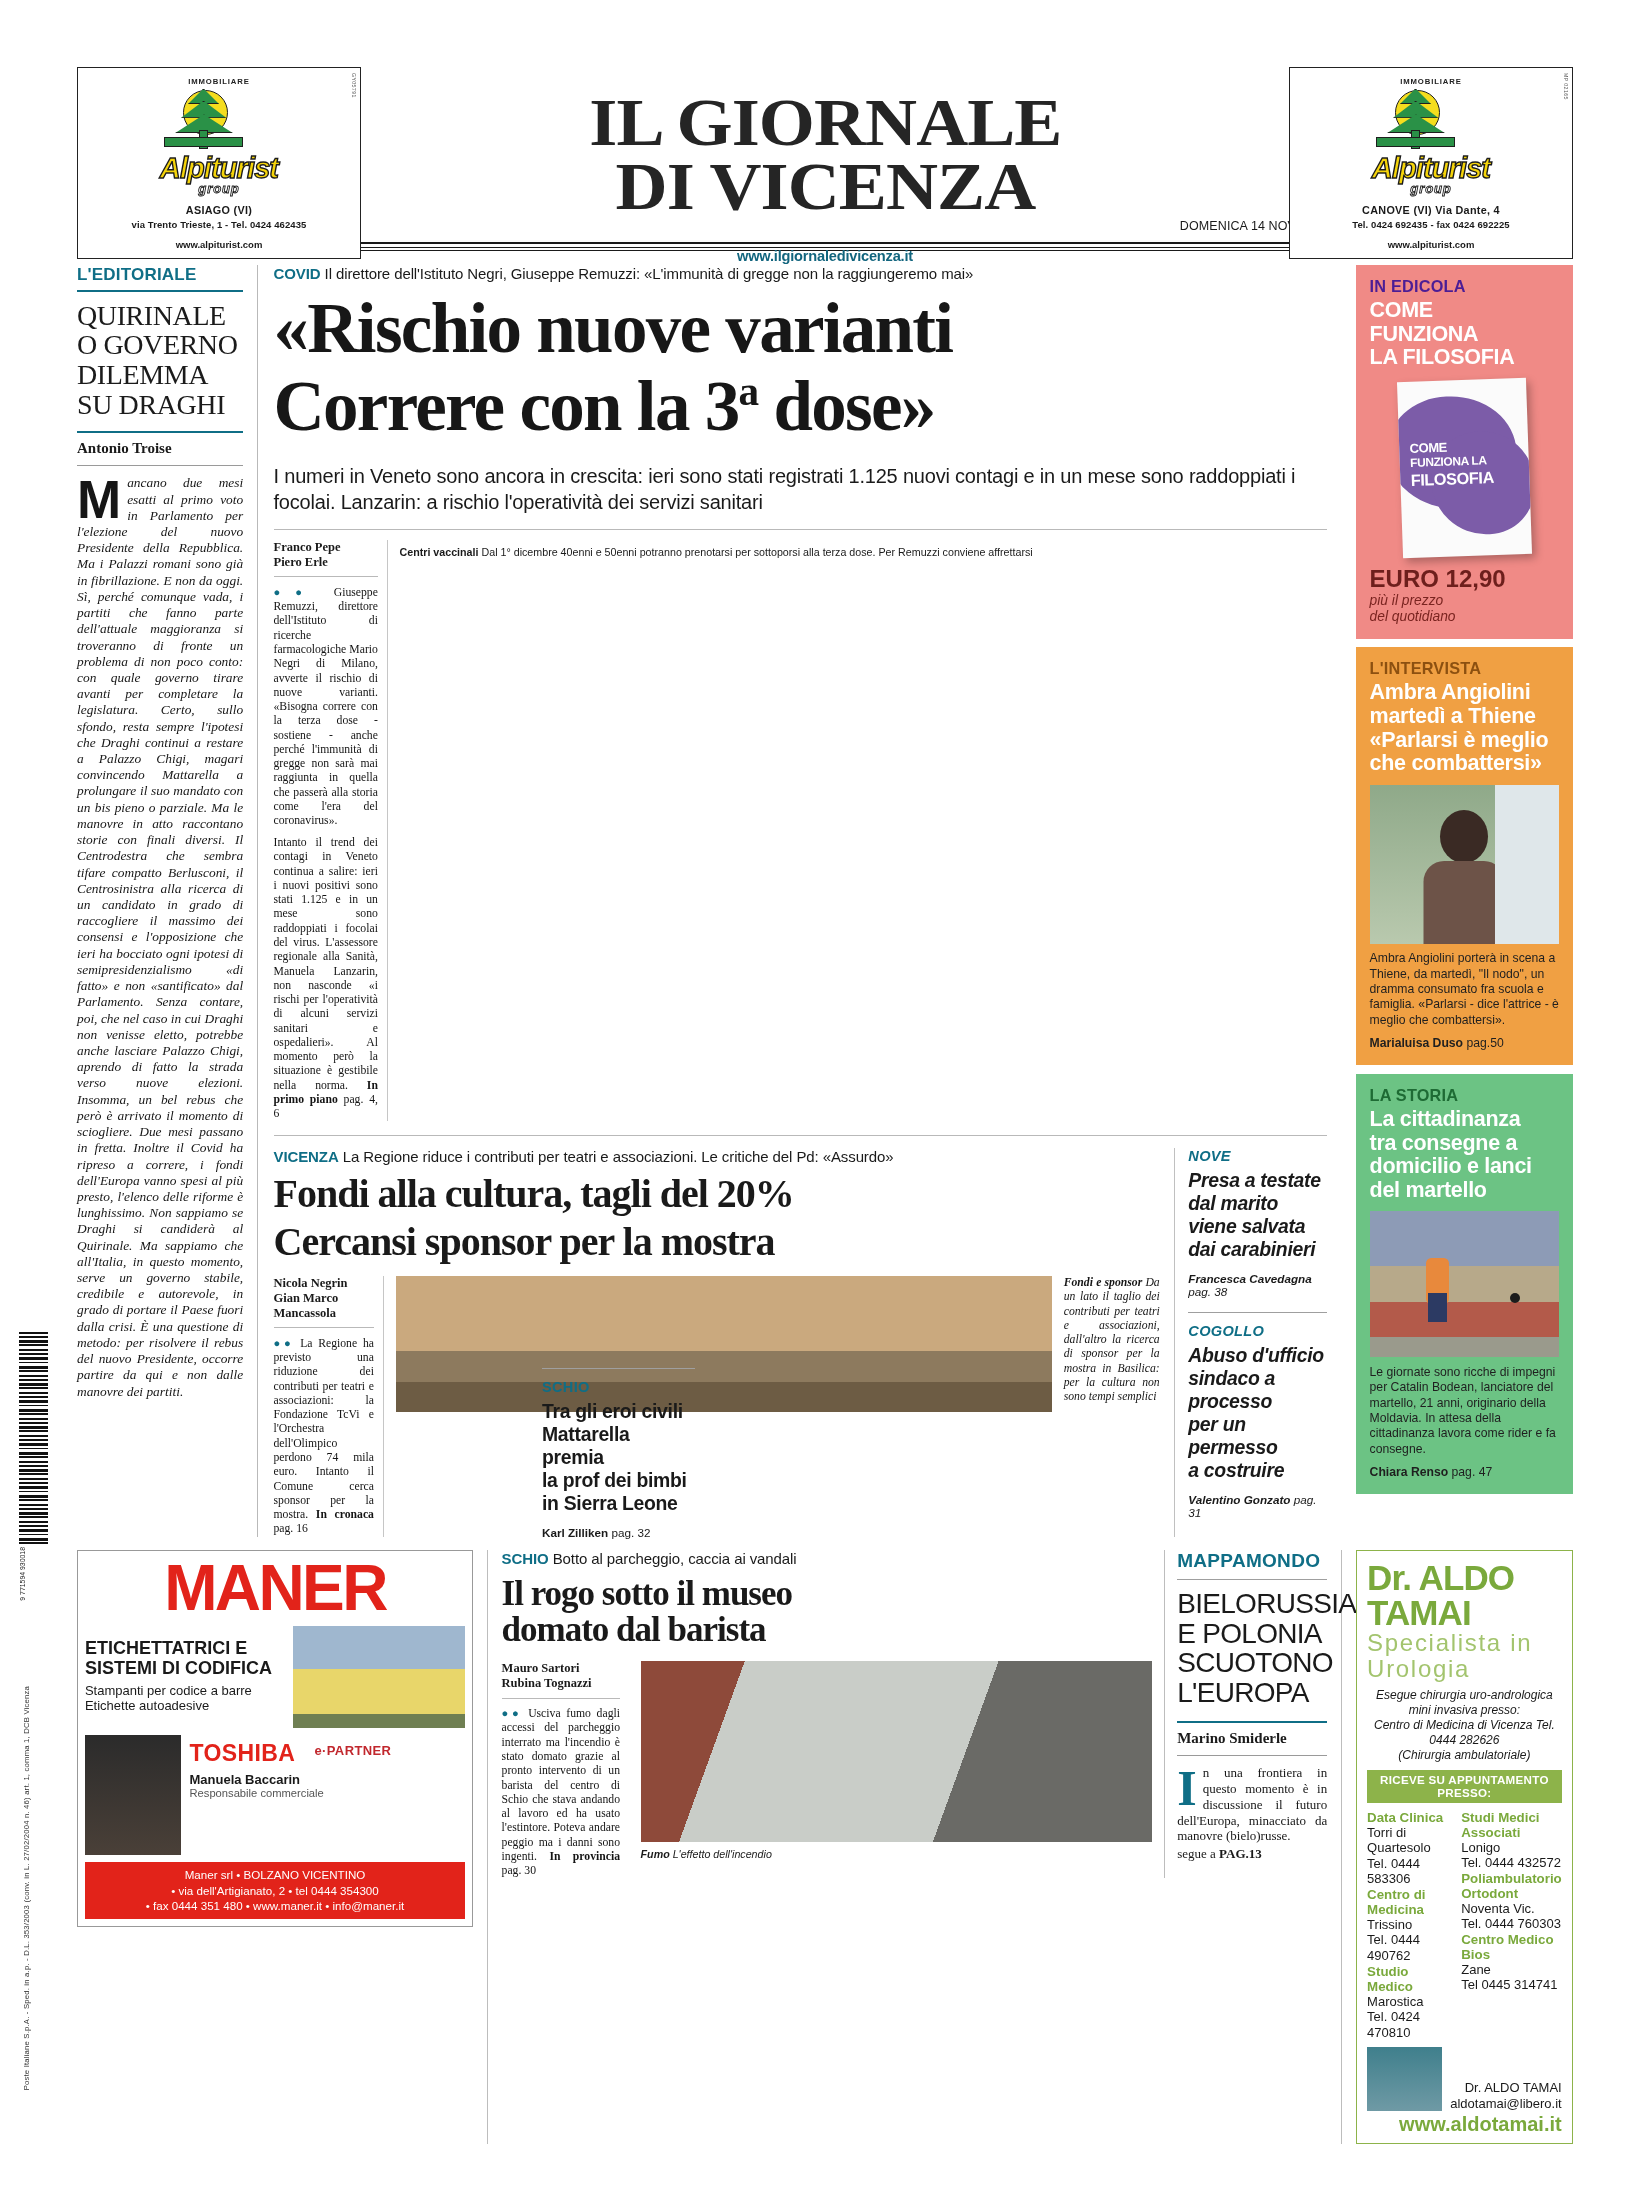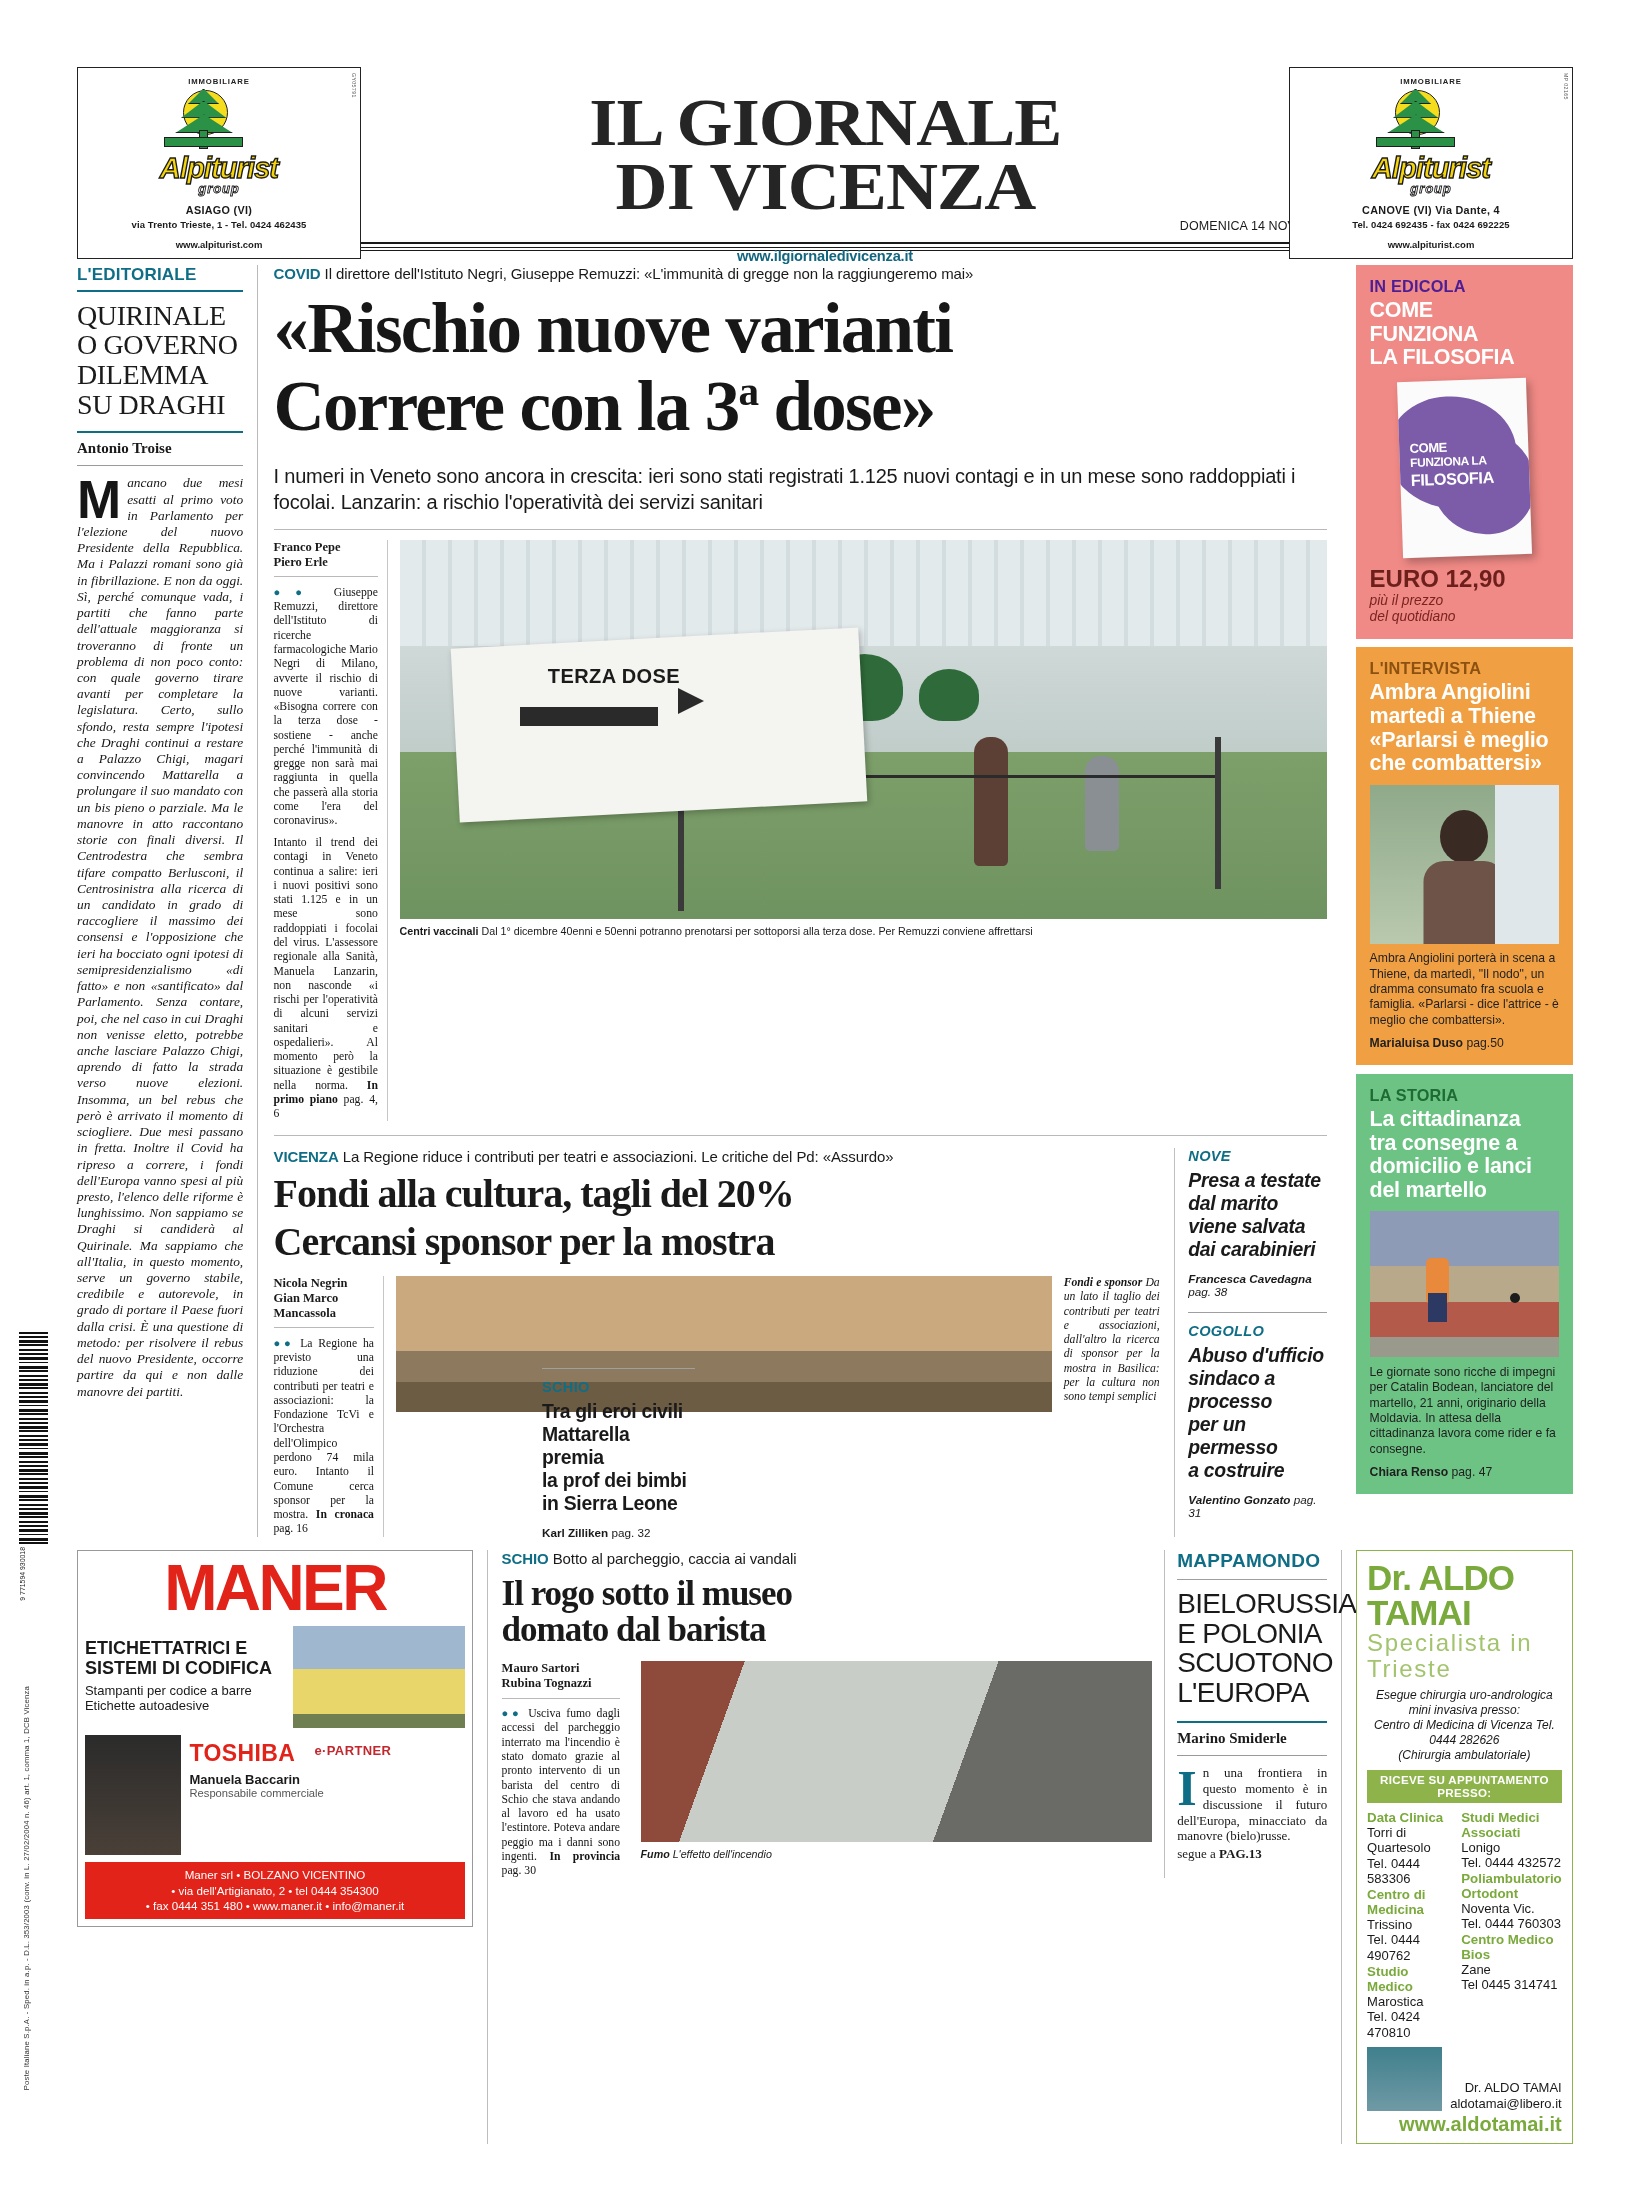--- a/index.html
+++ b/index.html
@@ -317,38 +317,20 @@
             <span>Giuseppe Remuzzi, direttore dell'Istituto di ricerche farmacologiche Mario Negri di Milano, avverte il rischio di nuove varianti. «Bisogna correre con la terza dose - sostiene - anche perché l'immunità di gregge non sarà mai raggiunta in quella che passerà alla storia come l'era del coronavirus».</span>
           </div>
           <div class="body-sm" style="margin-top:7.7px">
             <span>Intanto il trend dei contagi in Veneto continua a salire: ieri i nuovi positivi sono stati 1.125 e in un mese sono raddoppiati i focolai del virus. L'assessore regionale alla Sanità, Manuela Lanzarin, non nasconde «i rischi per l'operatività di alcuni servizi sanitari e ospedalieri». Al momento però la situazione è gestibile nella norma.</span>
             <b>In primo piano</b>
             <span>pag. 4, 6</span>
           </div>
         </div>
 
         <div style="flex:1">
-          <div class="photo" style="height:379px">
-            <div class="vax">
-              <div class="ceil"></div>
-              <div class="wall"></div>
-              <div class="green-floor"></div>
-              <div class="plant" style="left:46%;top:30%;"></div>
-              <div class="plant" style="left:56%;top:34%;width:60px;height:52px;"></div>
-              <div class="person" style="left:62%;height:129px;background:#5c4036;"></div>
-              <div class="person" style="left:74%;bottom:18%;height:95px;background:#8a8f94;"></div>
-              <div class="post" style="left:30%;top:52%;height:46%;"></div>
-              <div class="post" style="left:88%;top:52%;height:40%;"></div>
-              <div class="rope" style="left:30%;top:62%;width:58%;"></div>
-              <div class="sign" style="left:6%;top:26%;width:44%;height:46%;"></div>
-              <div class="signtext" style="left:16%;top:33%;">TERZA DOSE</div>
-              <div class="arrow" style="left:13%;top:44%;width:138px;height:19px;background:#2a2a2a;"></div>
-              <div class="arrow" style="left:30%;top:39%;width:0;height:0;border-left:26px solid #2a2a2a;border-top:13.8px solid transparent;border-bottom:13.8px solid transparent;"></div>
-            </div>
-          </div>
           <div class="caption">
             <b>Centri vaccinali</b>
             <span>Dal 1° dicembre 40enni e 50enni potranno prenotarsi per sottoporsi alla terza dose. Per Remuzzi conviene affrettarsi</span>
           </div>
         </div>
       </div>
 
       <div class="hr-thin" style="margin-top:13.8px"></div>
 
       <div class="sec-grid">
@@ -564,21 +546,21 @@
             <span>segue a</span>
             <b>PAG.13</b>
           </div>
         </div>
       </div>
     </div>
 
     <div class="bt-right">
       <div class="tamai">
         <div class="t-name">Dr. ALDO TAMAI</div>
-        <div class="t-spec">Specialista in Trieste</div>
+        <div class="t-spec">Specialista in Urologia</div>
         <div class="t-desc" style="white-space:pre-line">Esegue chirurgia uro-andrologica mini invasiva presso:
 Centro di Medicina di Vicenza Tel. 0444 282626
 (Chirurgia ambulatoriale)</div>
         <div class="t-band">RICEVE SU APPUNTAMENTO PRESSO:</div>
         <div class="t-cols">
           <div>
             <div class="t-h">Data Clinica</div>
             <div class="t-l">Torri di Quartesolo</div>
             <div class="t-l">Tel. 0444 583306</div>
             <div class="t-h">Centro di Medicina</div>

